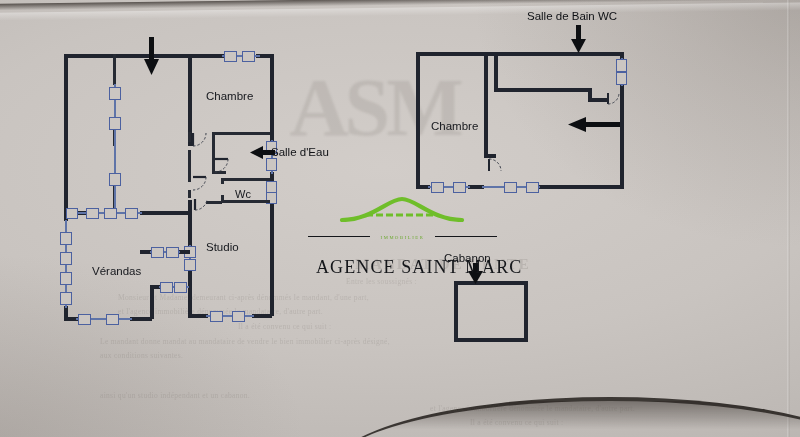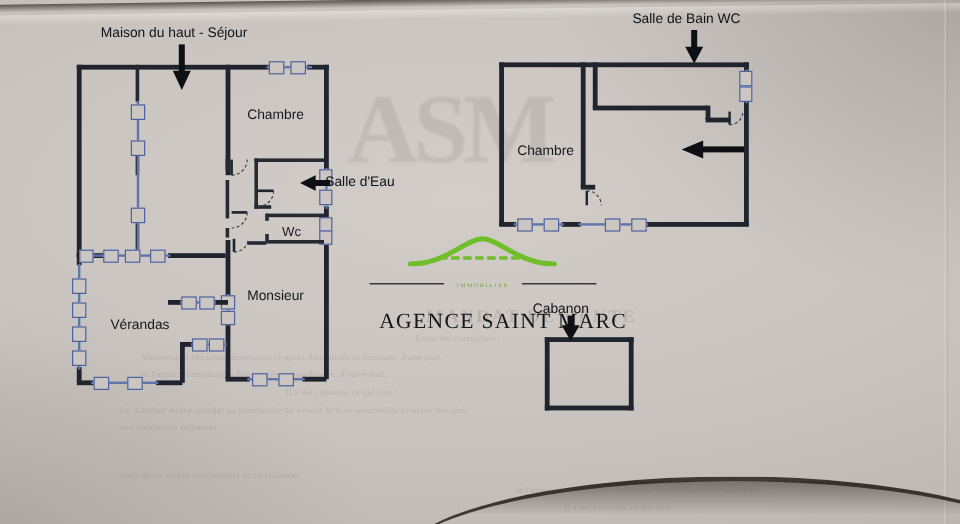--- a/index.html
+++ b/index.html
@@ -258,21 +258,21 @@
     </div>
     <div class="door" style="left:178px;top:198px;">
       <svg width="28" height="22" viewBox="0 0 28 22">
         <path d="M1,1 L1,12" stroke="#20242e" stroke-width="2.2" fill="none"></path>
         <path d="M1,12 A12,12 0 0 0 13,1" stroke="#3a3f4a" stroke-width="1" fill="none" stroke-dasharray="2.5,2"></path>
       </svg>
     </div>
 
     <div class="rlabel" style="left:190px;top:90px;">Chambre</div>
     <div class="rlabel" style="left:219px;top:188px;font-size:11px;">Wc</div>
-    <div class="rlabel" style="left:190px;top:241px;">Monsieur</div>
+    <div class="rlabel" style="left:190px;top:241px;">Studio</div>
     <div class="rlabel" style="left:76px;top:265px;">Vérandas</div>
   </div>
 
   <div class="plan" style="left:0;top:0;width:800px;height:240px;">
 
     <div class="wall h" style="left:400px;top:52px;width:208px;"></div>
     <div class="wall v" style="left:400px;top:52px;height:136px;"></div>
     <div class="wall v" style="left:604px;top:52px;height:8px;"></div>
     <div class="wall v" style="left:604px;top:84px;height:104px;"></div>
 
@@ -314,21 +314,20 @@
     <div class="rlabel" style="left:415px;top:120px;">Chambre</div>
   </div>
 
   <div class="plan" style="left:0;top:0;width:800px;height:437px;">
     <div class="wall h" style="left:438px;top:281px;width:74px;"></div>
     <div class="wall h" style="left:438px;top:338px;width:74px;"></div>
     <div class="wall v" style="left:438px;top:281px;height:61px;"></div>
     <div class="wall v" style="left:508px;top:281px;height:61px;"></div>
   </div>
 
-  <div class="anno" style="left:84px;top:22px;">Maison du haut - Séjour</div>
   <div class="arrow" style="left:143px;top:37px;">
     <svg width="18" height="40" viewBox="0 0 18 40">
       <rect x="6" y="0" width="5" height="24" fill="#0d0f12"></rect>
       <polygon points="1,22 16,22 8.5,38" fill="#0d0f12"></polygon>
     </svg>
   </div>
 
   <div class="anno" style="left:527px;top:10px;">Salle de Bain WC</div>
   <div class="arrow" style="left:570px;top:25px;">
     <svg width="18" height="30" viewBox="0 0 18 30">

